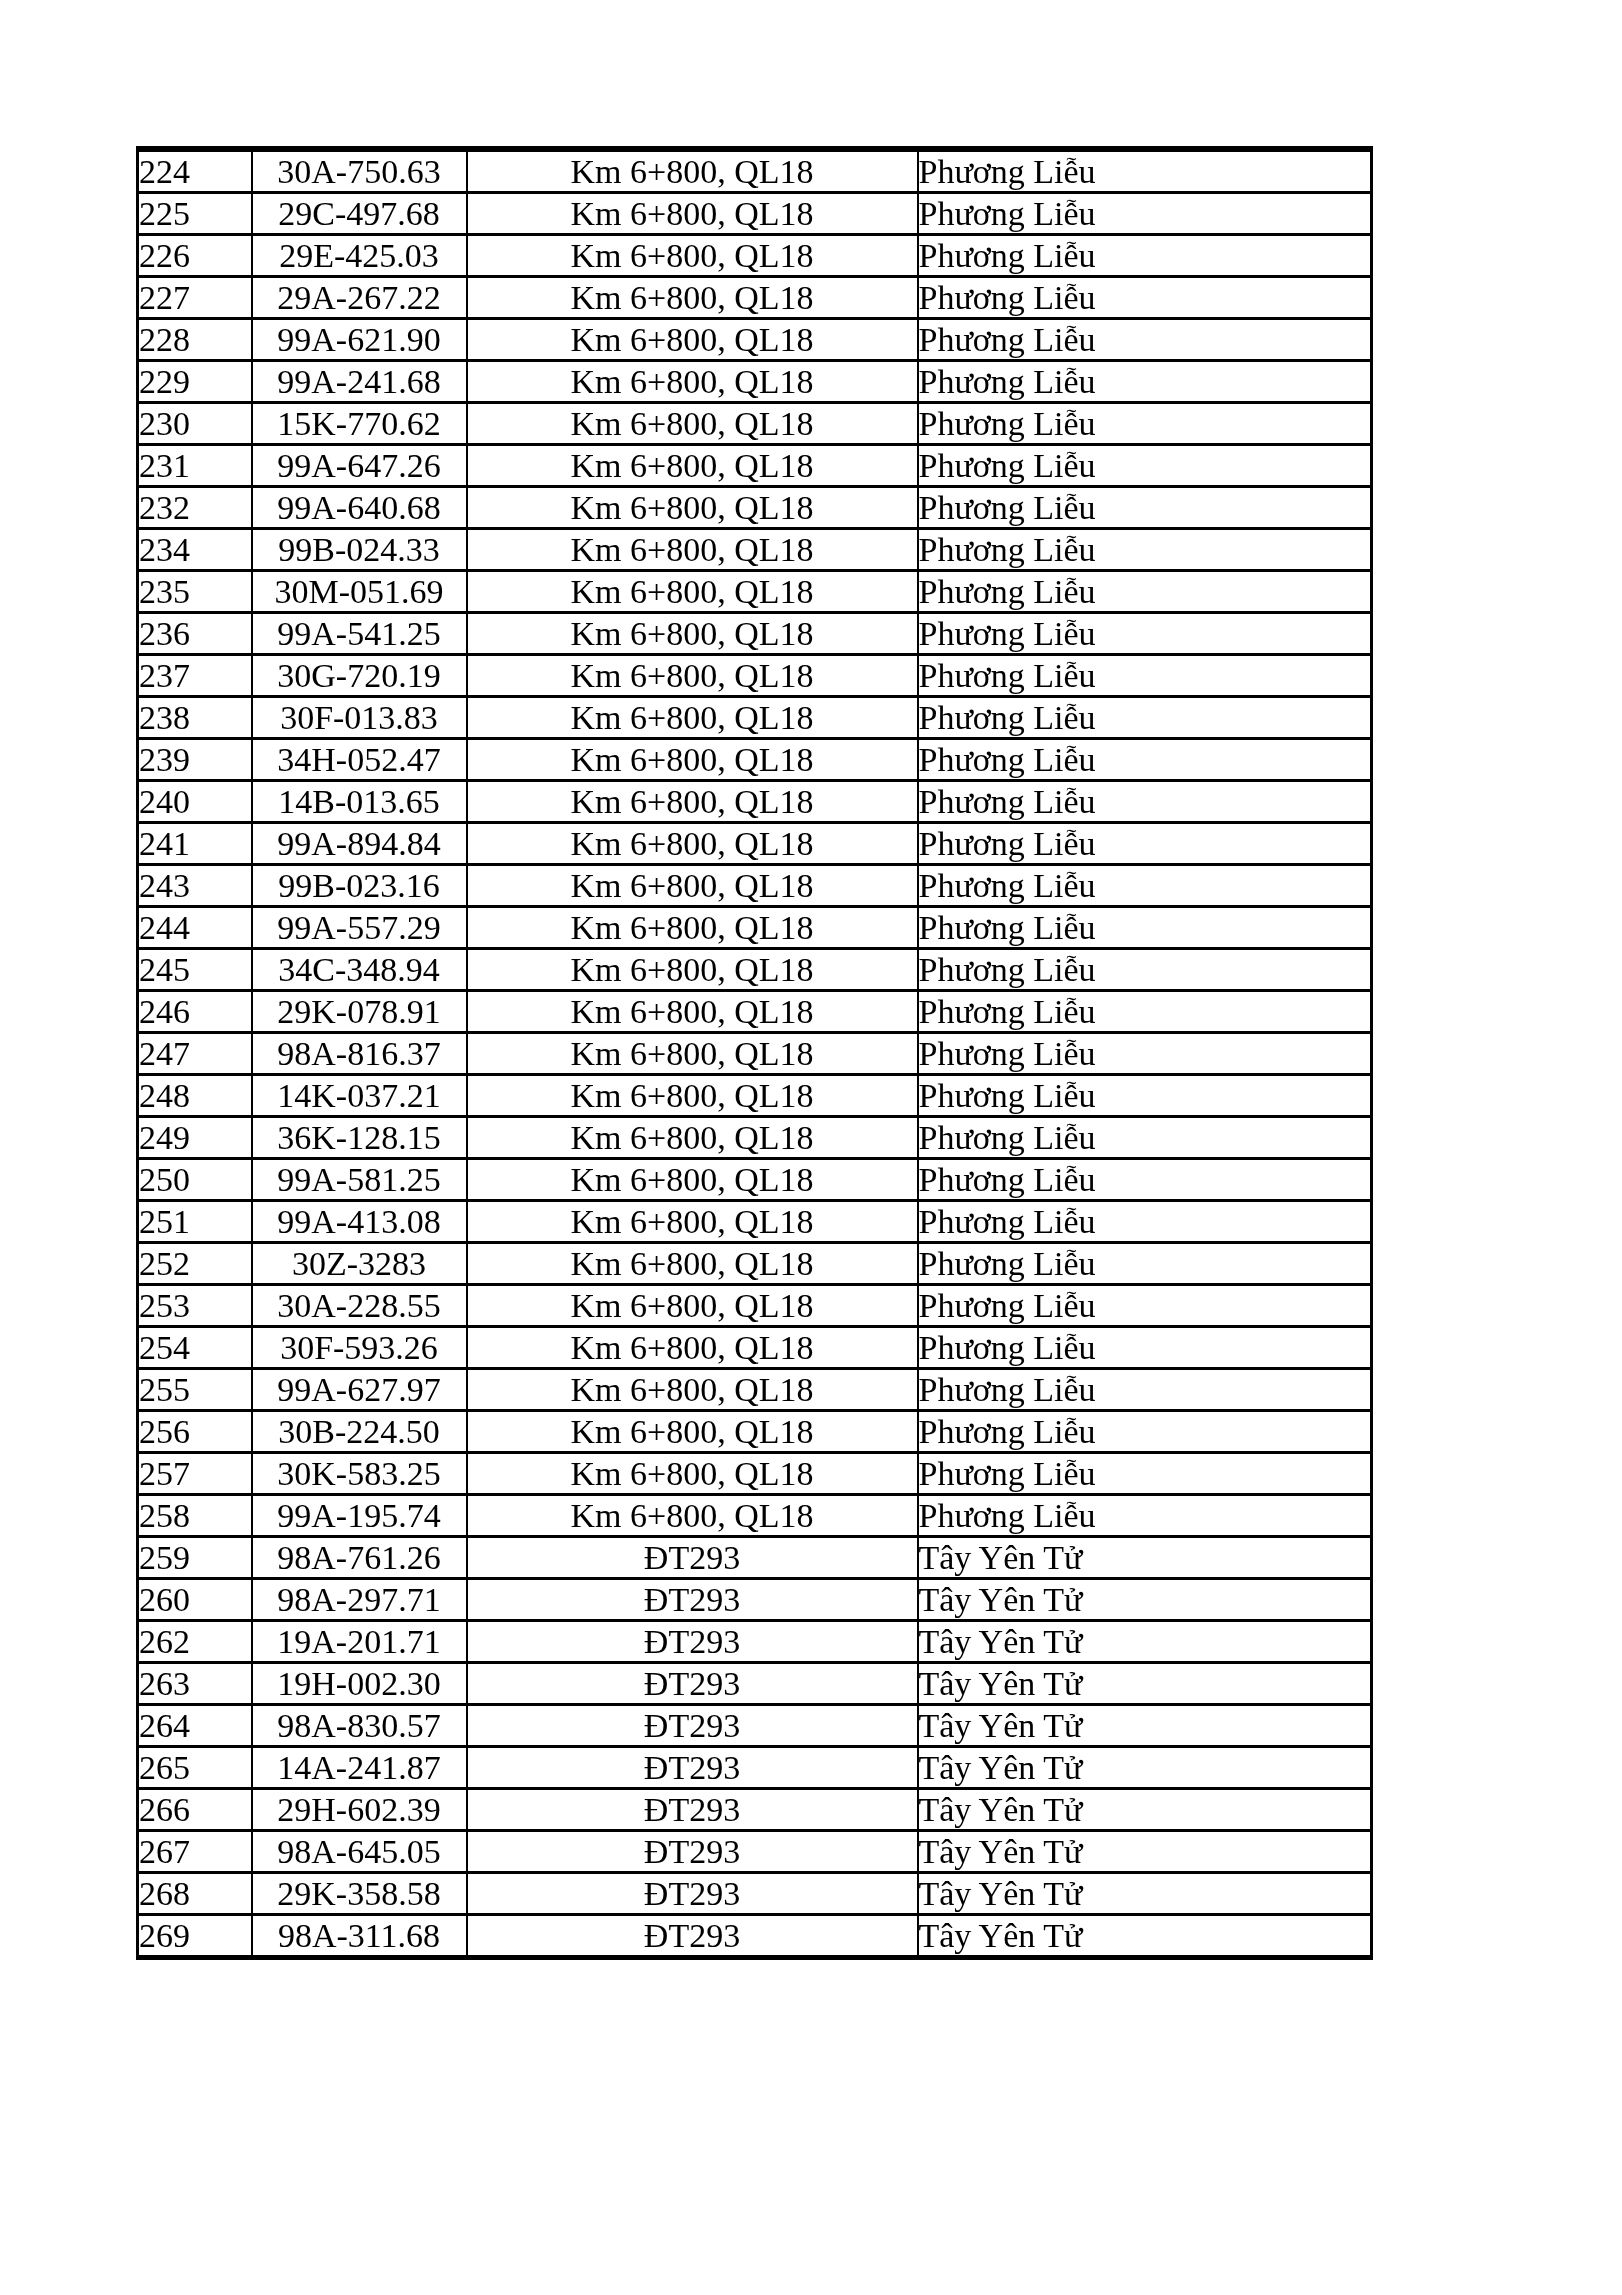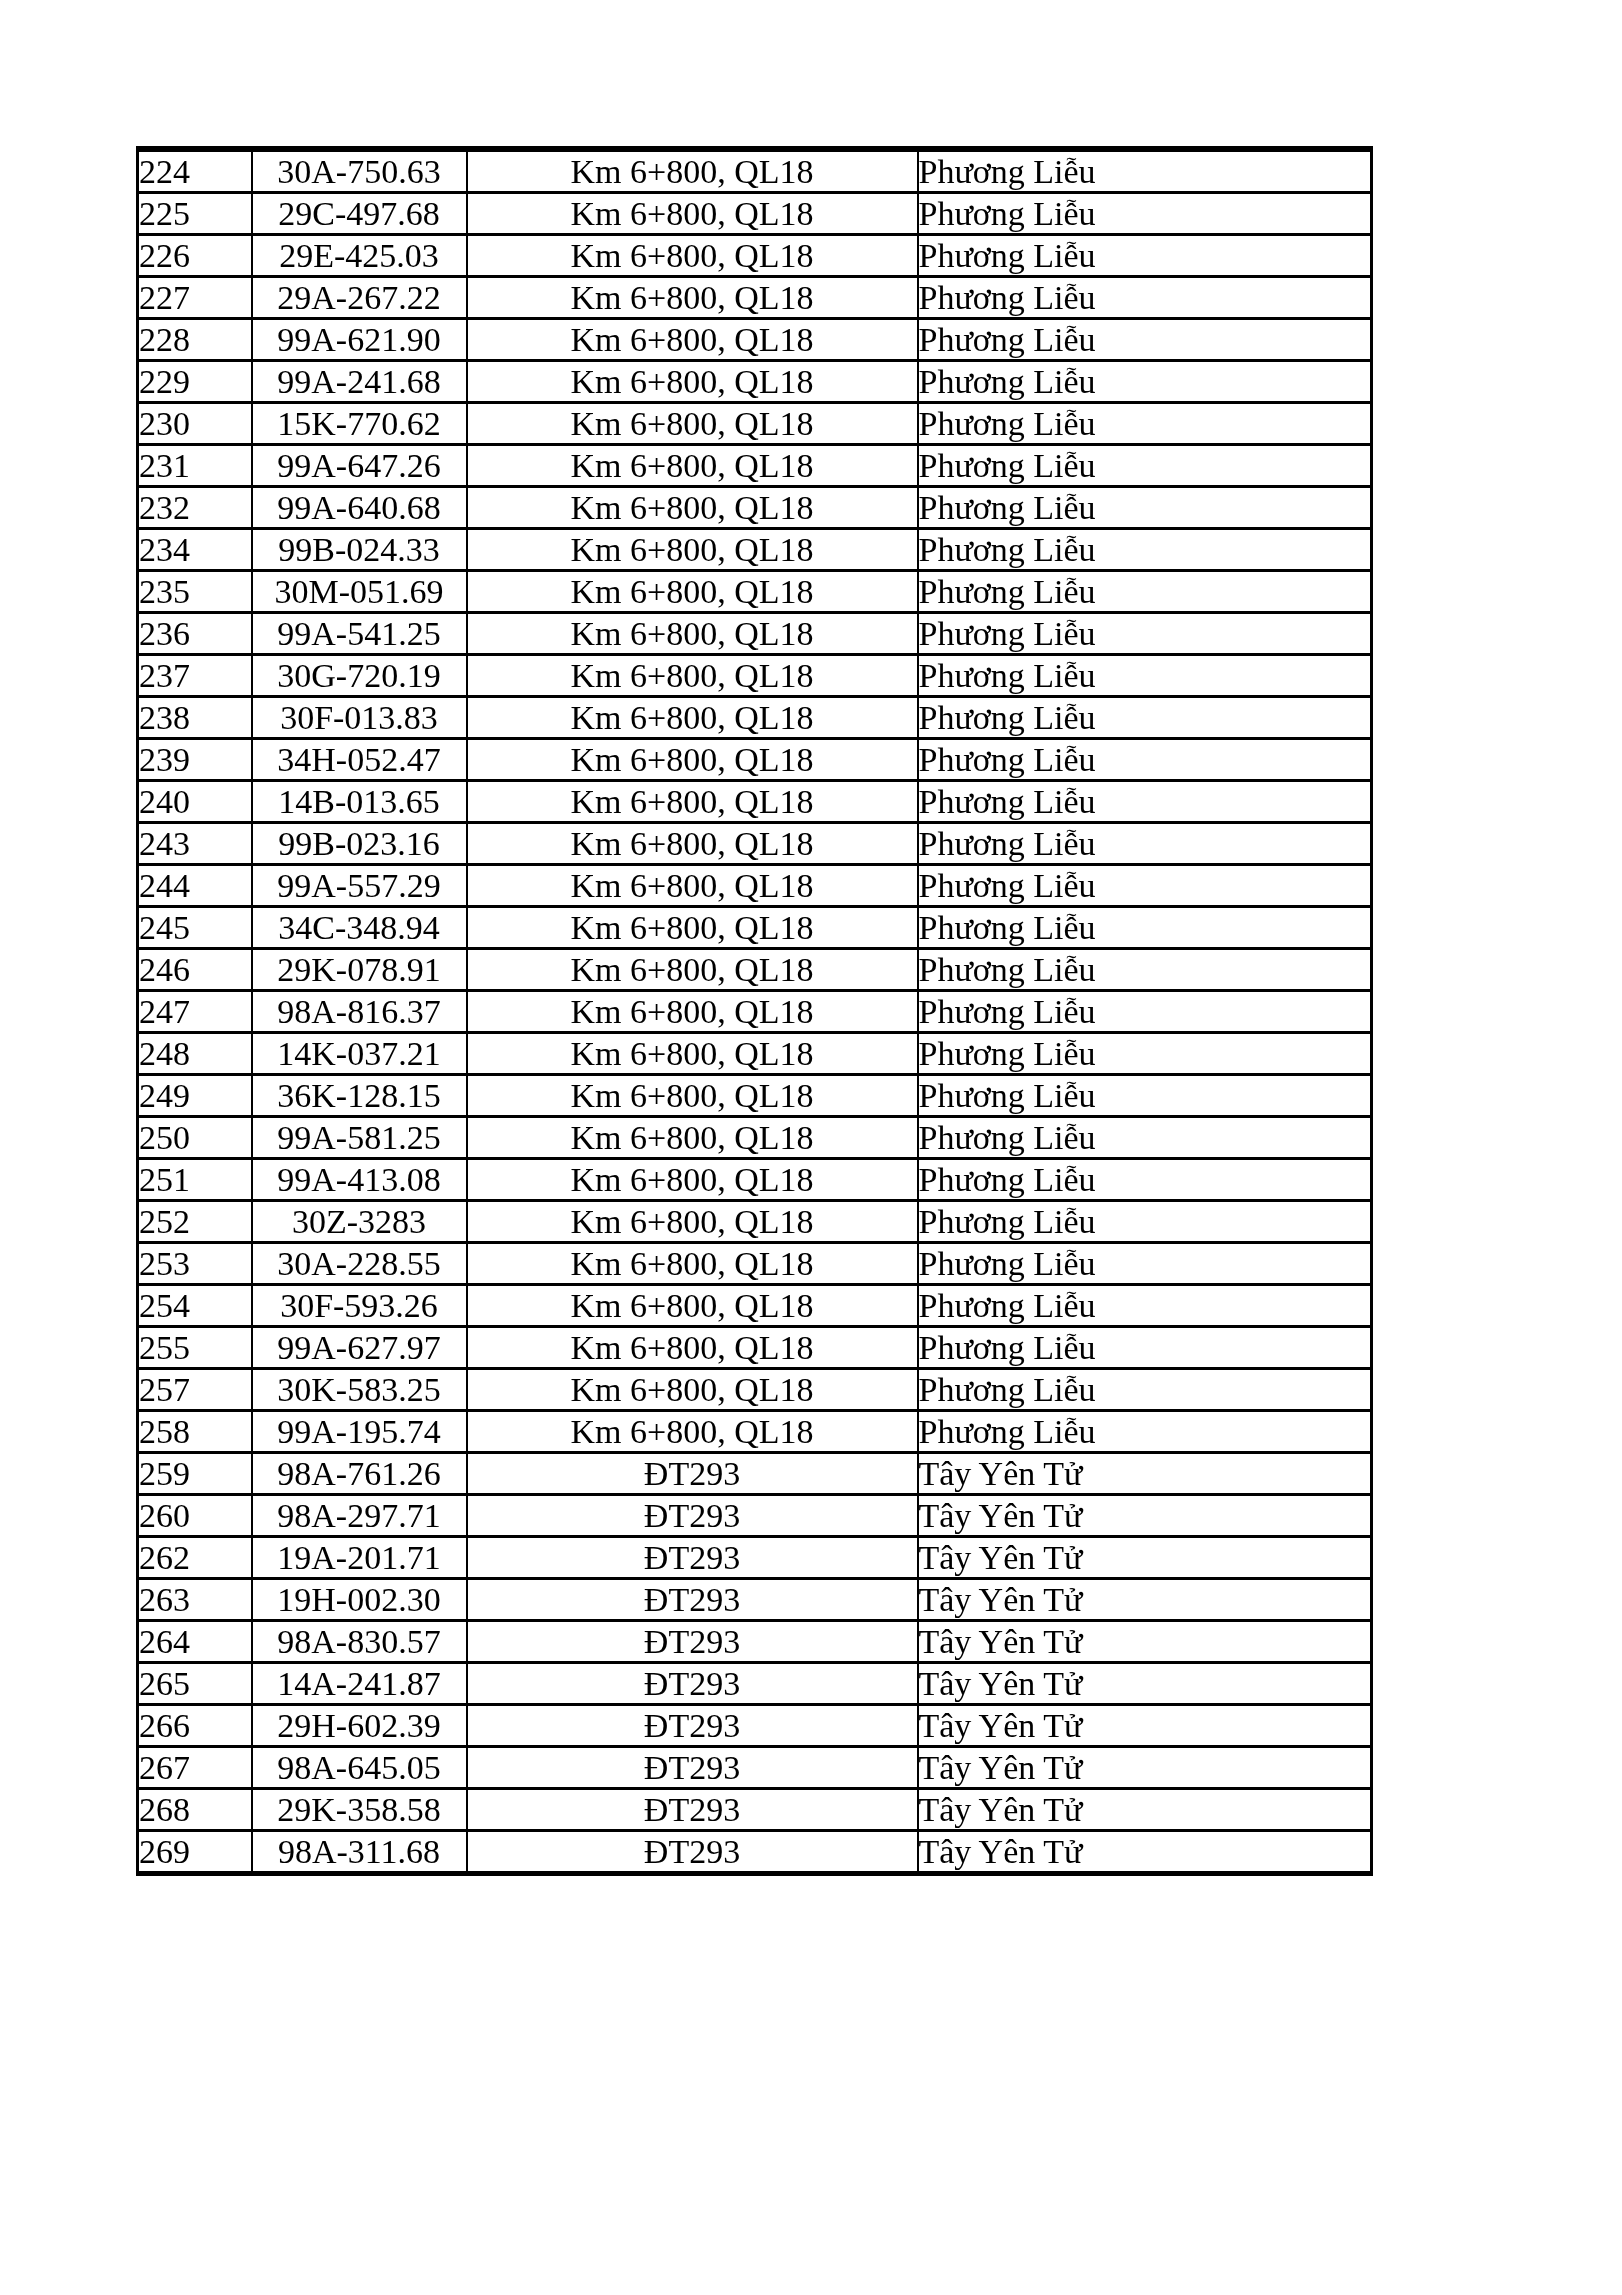--- a/index.html
+++ b/index.html
@@ -150,20 +150,26 @@
     <td class="c-loc">Km 6+800, QL18</td>
     <td class="c-sta">Phương Liễu</td>
   </tr>
         <tr>
     <td class="c-no">240</td>
     <td class="c-plate">14B-013.65</td>
     <td class="c-loc">Km 6+800, QL18</td>
     <td class="c-sta">Phương Liễu</td>
   </tr>
         <tr>
+    <td class="c-no">241</td>
+    <td class="c-plate">99A-894.84</td>
+    <td class="c-loc">Km 6+800, QL18</td>
+    <td class="c-sta">Phương Liễu</td>
+  </tr>
+        <tr>
     <td class="c-no">243</td>
     <td class="c-plate">99B-023.16</td>
     <td class="c-loc">Km 6+800, QL18</td>
     <td class="c-sta">Phương Liễu</td>
   </tr>
         <tr>
     <td class="c-no">244</td>
     <td class="c-plate">99A-557.29</td>
     <td class="c-loc">Km 6+800, QL18</td>
     <td class="c-sta">Phương Liễu</td>
@@ -224,20 +230,26 @@
   </tr>
         <tr>
     <td class="c-no">254</td>
     <td class="c-plate">30F-593.26</td>
     <td class="c-loc">Km 6+800, QL18</td>
     <td class="c-sta">Phương Liễu</td>
   </tr>
         <tr>
     <td class="c-no">255</td>
     <td class="c-plate">99A-627.97</td>
+    <td class="c-loc">Km 6+800, QL18</td>
+    <td class="c-sta">Phương Liễu</td>
+  </tr>
+        <tr>
+    <td class="c-no">256</td>
+    <td class="c-plate">30B-224.50</td>
     <td class="c-loc">Km 6+800, QL18</td>
     <td class="c-sta">Phương Liễu</td>
   </tr>
         <tr>
     <td class="c-no">257</td>
     <td class="c-plate">30K-583.25</td>
     <td class="c-loc">Km 6+800, QL18</td>
     <td class="c-sta">Phương Liễu</td>
   </tr>
         <tr>

